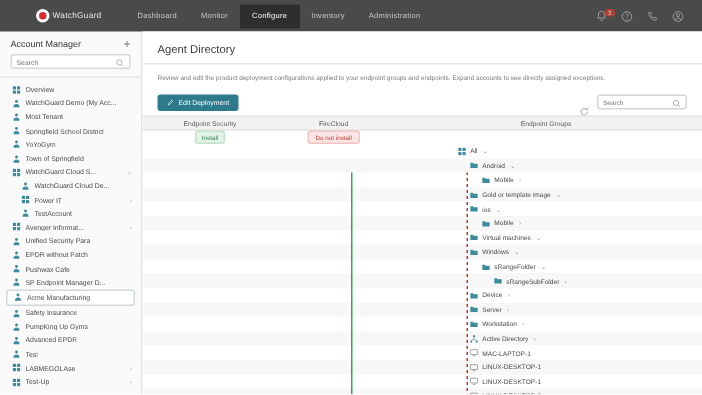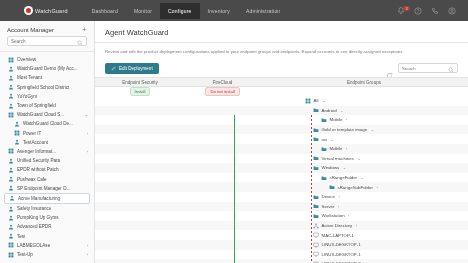--- a/index.html
+++ b/index.html
@@ -435,21 +435,21 @@
                 <rect x="8.9" y="8.9" width="5.6" height="5.6" rx="1" fill="#3c8c9c"></rect>
               </svg>
             </span>
             <span class="sb-label">Test-Up</span>
             <span class="sb-caret">›</span>
           </div>
         </div>
     </div>
 
     <div class="main">
-      <div class="page-title">Agent WatchGuard</div>
+      <div class="page-title">Agent Directory</div>
       <div class="title-rule"></div>
       <div class="page-desc">Review and edit the product deployment configurations applied to your endpoint groups and endpoints. Expand accounts to see directly assigned exceptions.</div>
 
       <div class="toolbar">
         <button class="btn-edit">
           <span>
             <svg width="5" height="5" viewBox="0 0 16 16">
                 <path d="M11.5 2.5l2 2-8 8H3.5v-2z" fill="none" stroke="#ffffff" stroke-width="1.4"></path>
               </svg>
           </span>

